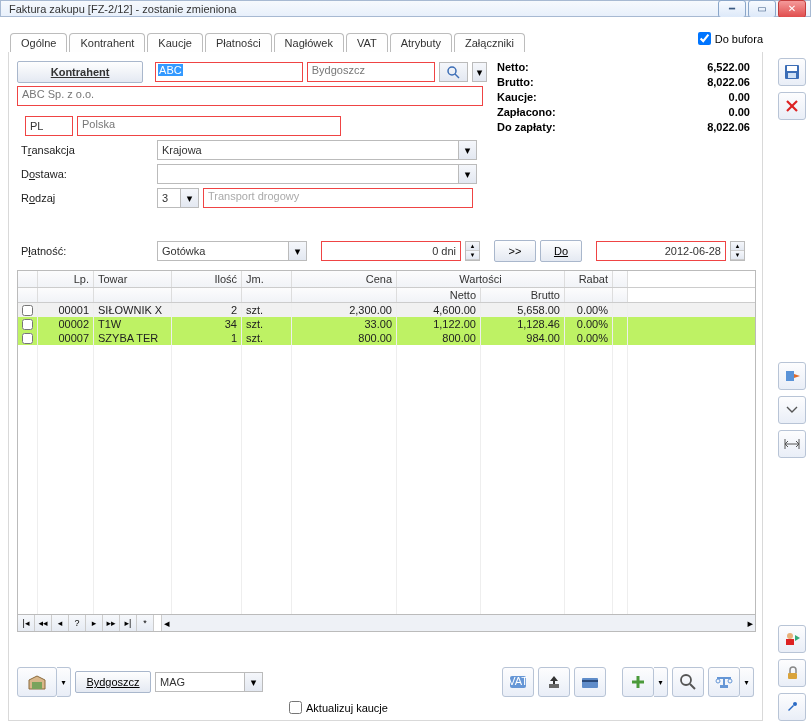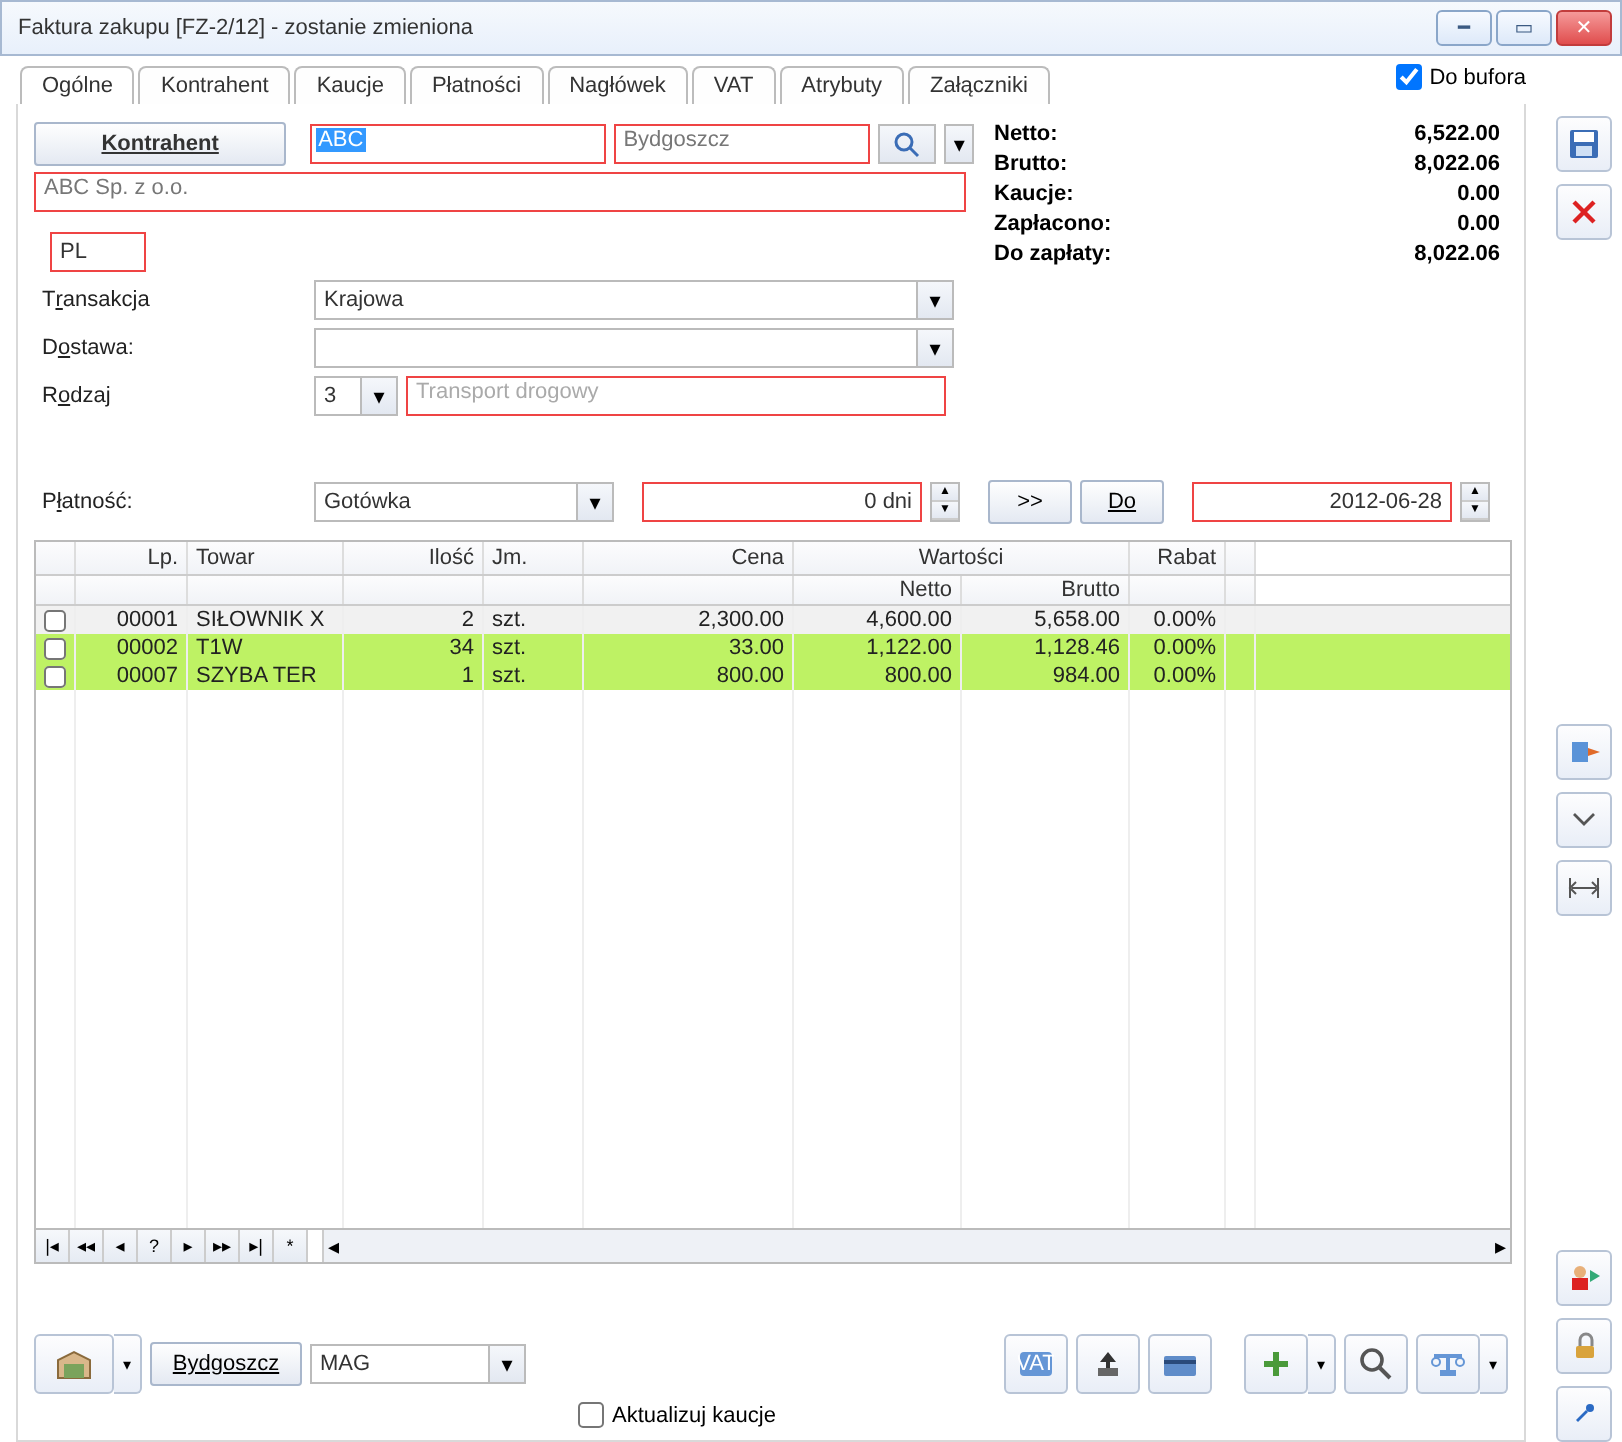--- a/index.html
+++ b/index.html
@@ -1,17 +1,17 @@
 <!DOCTYPE html>
 <html><head>
 <meta charset="utf-8">
 <style>
   * { box-sizing: border-box; margin:0; padding:0; font-family: "Segoe UI", Tahoma, Verdana, sans-serif; font-size:11px; }
   body { background:#fff; }
-  .titlebar { height:28px; background: linear-gradient(#f6f9fd,#e8f0fb); border:1px solid #a7b9d2; display:flex; align-items:center; padding:0 4px 0 8px; color:#333; }
+  .titlebar { height:17px; background: linear-gradient(#f6f9fd,#e8f0fb); border:1px solid #a7b9d2; display:flex; align-items:center; padding:0 4px 0 8px; color:#333; }
   .titlebar .title { flex:1; }
   .titlebar .win-group { display:flex; gap:2px; }
   .win-btn { width:28px; height:18px; border:1px solid #8aa6c9; border-radius:3px; background:linear-gradient(#f7faff,#dde9f9); display:flex; align-items:center; justify-content:center; font-size:10px; color:#3b5a82; }
   .win-btn.close { background:linear-gradient(#f59a9a,#e04d4d); color:#fff; border-color:#c23c3c; }
 
   .work { position:absolute; top:30px; left:0; right:40px; bottom:0; background:#fff; }
   .side { position:absolute; top:30px; right:0; width:38px; bottom:0; display:flex; flex-direction:column; align-items:center; gap:6px; padding-top:28px; }
   .side-gap { flex:0 0 230px; }
   .side-btn { width:28px; height:28px; border:1px solid #b8c4d6; border-radius:3px; background:linear-gradient(#fdfdfe,#e9eef7); display:flex; align-items:center; justify-content:center; }
 
@@ -176,20 +176,21 @@
               <div class="arrow" style="border:none;width:100%">▾</div>
             </div>
         </div>
         <div class="form-line">
           <div class="tx ro" style="flex:0 0 466px">ABC Sp. z o.o.</div>
         </div>
         <div style="height:6px"></div>
         <div class="form-line">
           <div style="width:4px"></div>
           <input class="tx" style="width: 48px;" value="PL">
+          <div class="tx ro" style="width:264px">Polska</div>
         </div>
         <div class="form-line">
           <div class="formlabel">
               <span>T</span>
               <span class="ul">r</span>
               <span>ansakcja</span>
             </div>
           <div style="width:4px"></div>
           <div class="sel" style="width:320px">
               <div class="field">Krajowa</div>

